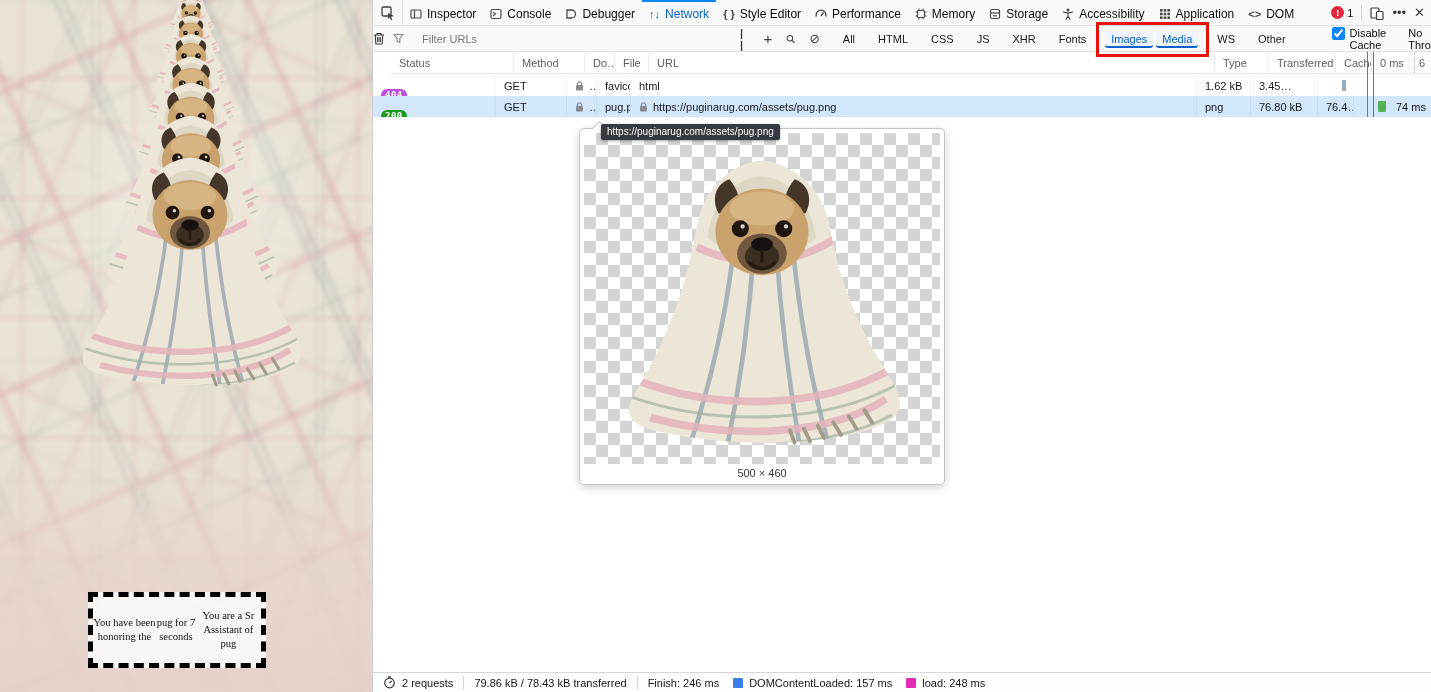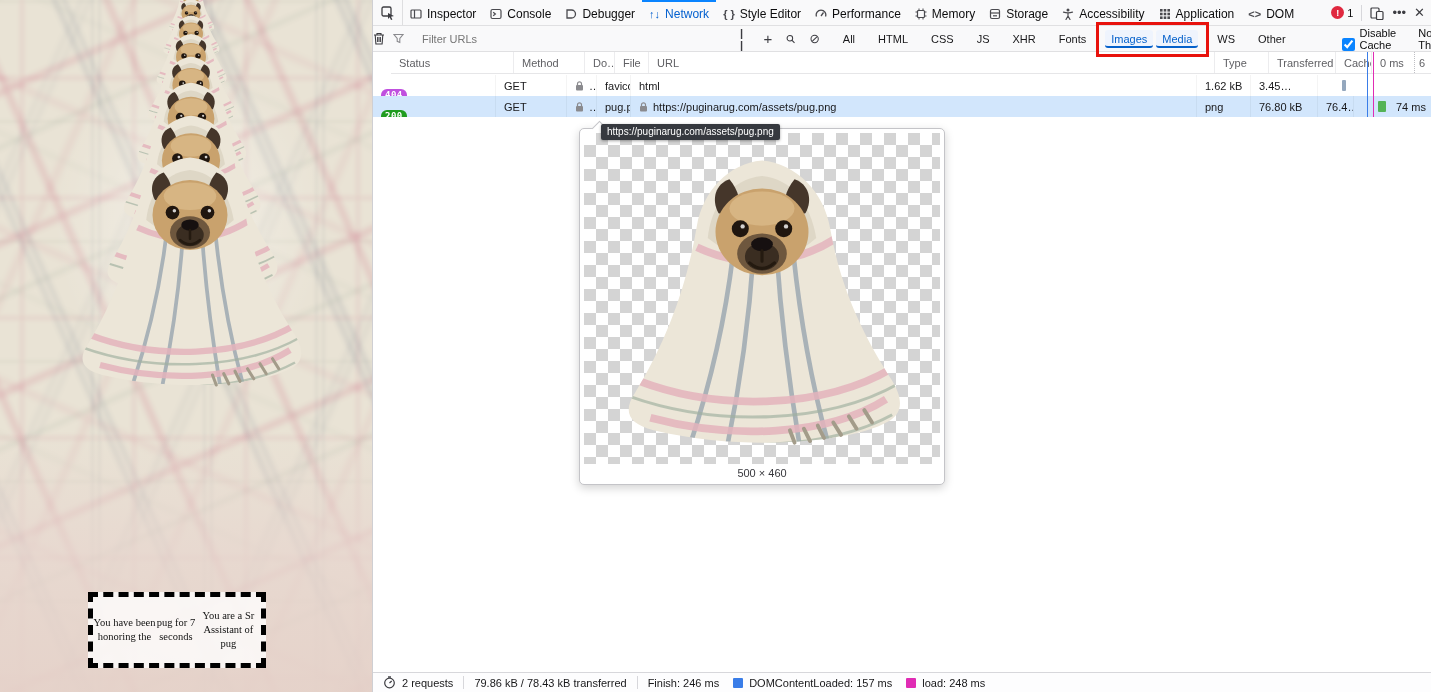--- a/index.html
+++ b/index.html
@@ -59,21 +59,21 @@
   .fb-trash { width:32px; display:flex; justify-content:center; }
   .fb-sep { width:1px; height:16px; background:#d7d7db; margin:0 4px; }
   .fb-filter { display:flex; align-items:center; gap:18px; width:340px; }
   .fb-filter input { border:0; outline:0; background:transparent; font-size:11px; width:290px; color:#0c0c0d; }
   .fb-icons { display:flex; align-items:center; gap:14px; margin-left:28px; color:#3c3c41; }
   .fb-types { display:flex; align-items:center; gap:11px; margin-left:18px; }
   .ftype { padding:3px 6px; border-radius:3px; color:#18181a; cursor:default; }
   .ftype.active { color:#0561cb; background:#eff4fd; border-bottom:2px solid #0561cb; padding-bottom:1px; }
   .imgmedia-wrap { position:relative; display:flex; gap:3px; padding:4px 2px; }
   .red-rect { position:absolute; left:-7px; right:-9px; top:-4px; bottom:-5px; border:3px solid #e8120c; pointer-events:none; z-index:6; }
-  .fb-cache { display:flex; align-items:flex-end; gap:5px; margin-left:10px;padding-left:32px; }
+  .fb-cache { display:flex; align-items:flex-start; gap:5px; margin-left:0;padding-left:32px; }
   .fb-cache input { width:13px; height:13px; accent-color:#0a84ff; }
   .fb-throttle { display:flex; align-items:center; gap:4px; margin-left:10px; padding:0 4px; }
   .updown { display:flex; flex-direction:column; font-size:5px; line-height:4px; color:#3c3c41; }
   .fb-gear { margin-left:8px; margin-right:6px; }
 
   
   .grid-cols { display:grid; grid-template-columns:123px 71px 30px 34px 566px 54px 67px 36px 1fr; }
   .dt-thead { position:absolute; left:18px; top:52px; right:0; height:22px; background:#fff; border-bottom:1px solid #e6e6e8; color:#5f5f63; }
   .dt-thead .cell { display:flex; align-items:center; padding:0 8px; border-right:1px solid #ececee; overflow:hidden; white-space:nowrap; }
   .dt-thead .cell:last-child { border-right:0; position:relative; }

